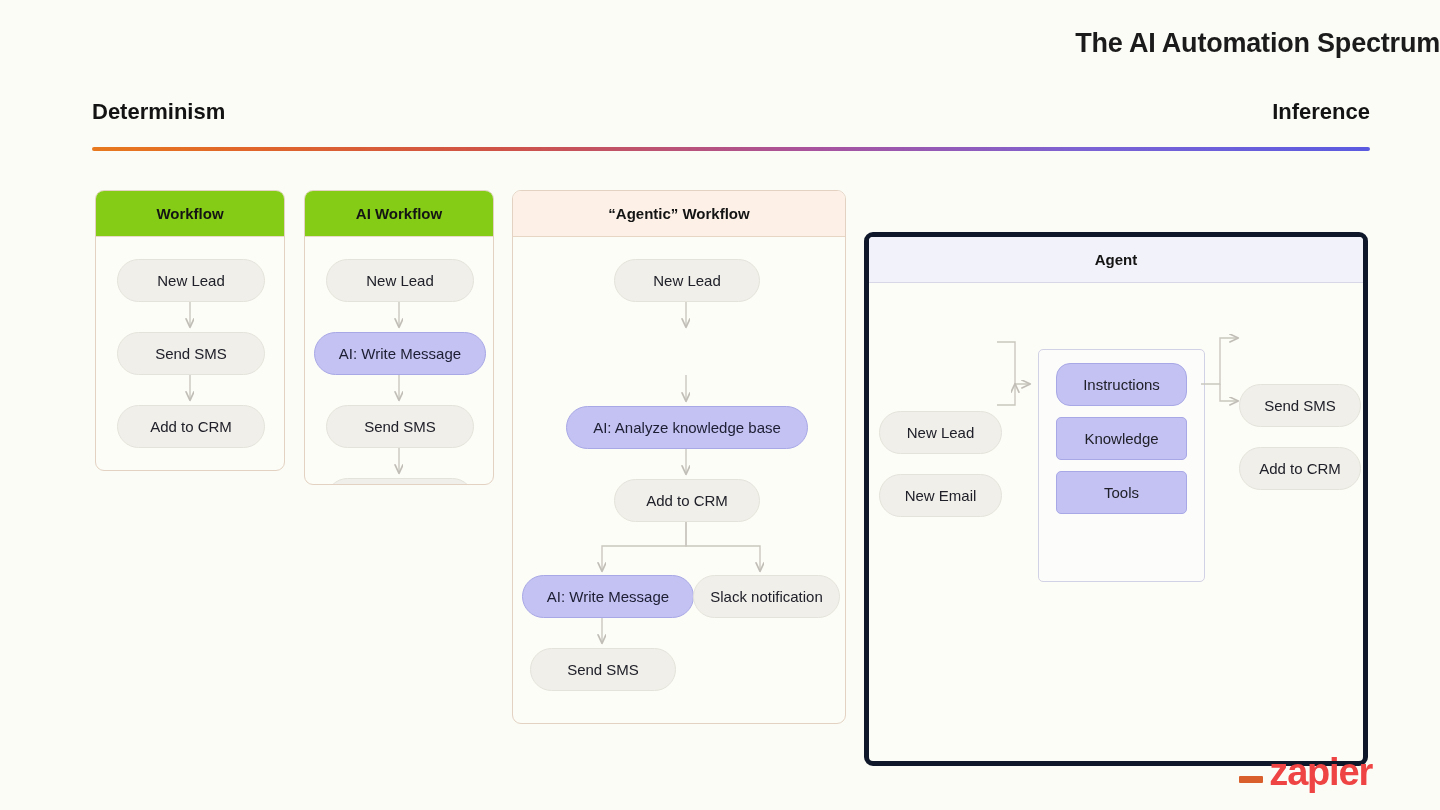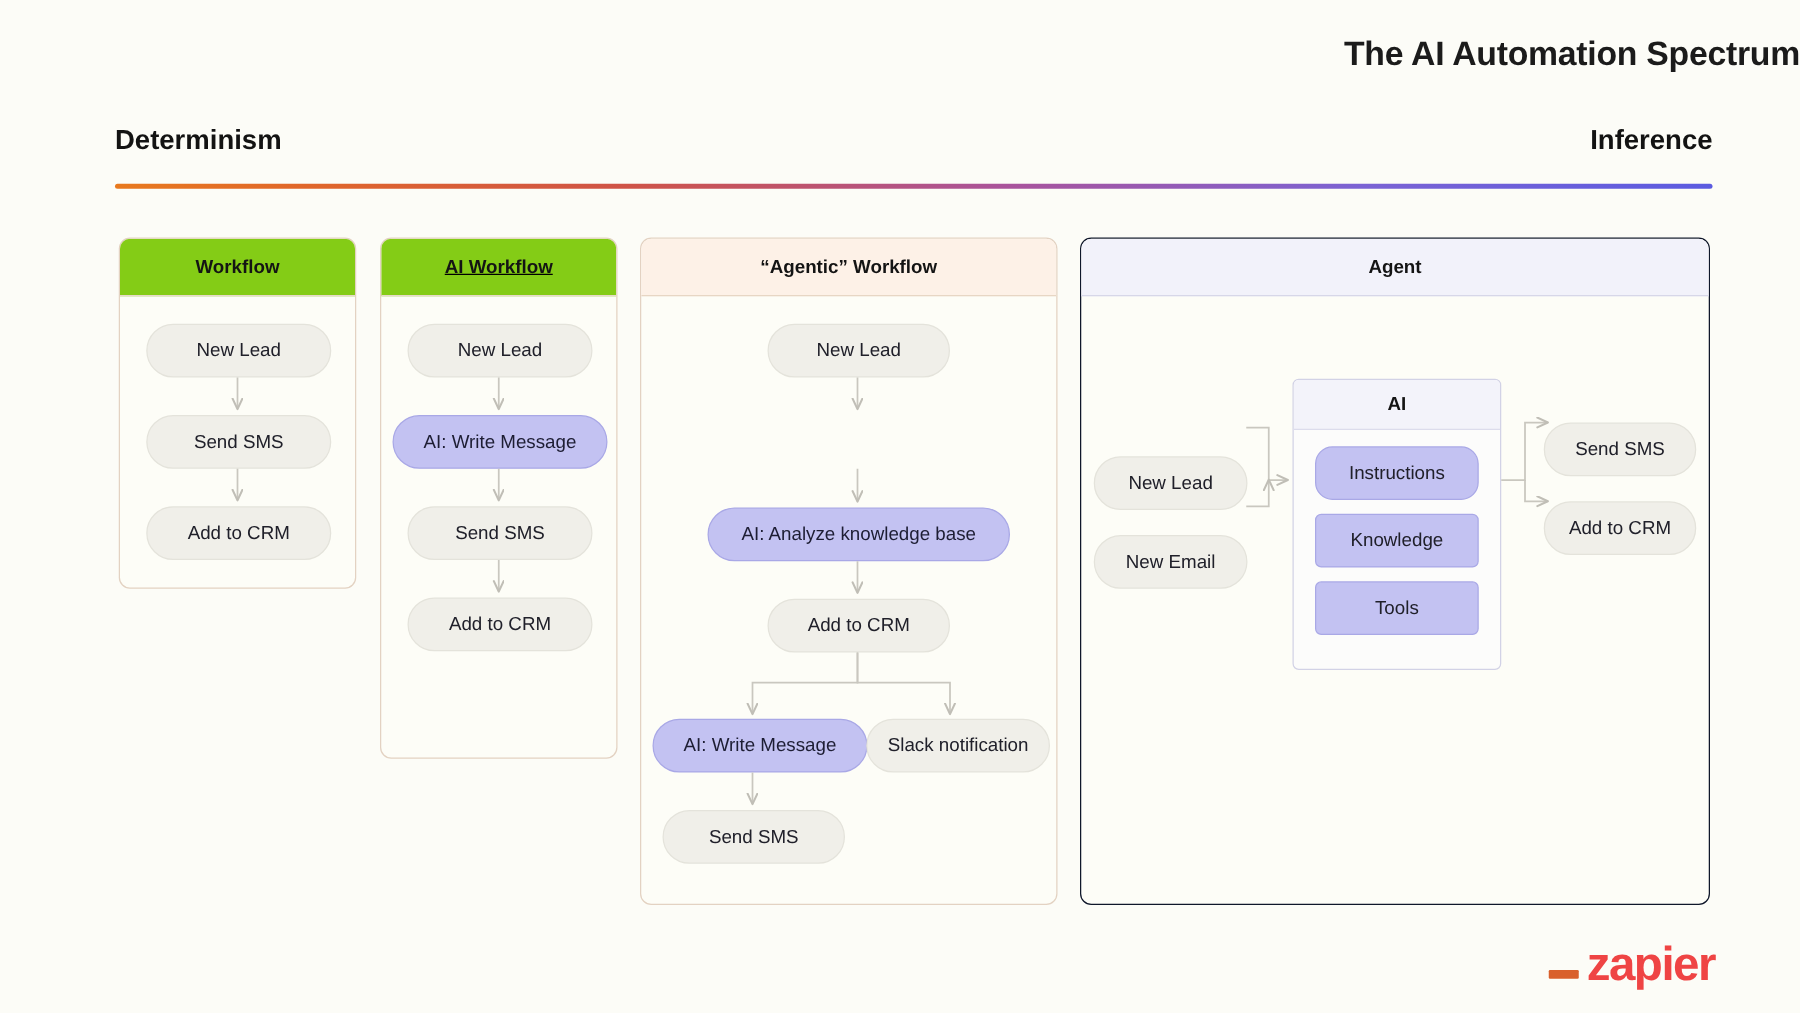--- a/index.html
+++ b/index.html
@@ -60,21 +60,21 @@
   }
 
   
   .card {
     position: absolute;
     border-radius: 9px;
     background: #fdfdf7;
     overflow: hidden;
   }
   .card.warm   { border: 1px solid #e3d2c2; }
-  .card.cool   { border: 1px solid #0f172a; }
+  .card.cool   { border: 5px solid #0f172a; margin-top: 42px; }
 
   .card-header {
     height: 46px;
     line-height: 45px;
     text-align: center;
     font-size: 15px;
     font-weight: bold;
     color: #141414;
   }
   .card.warm .card-header { background: #84cc16; border-bottom: 1px solid #e8d9c9; }
@@ -176,21 +176,21 @@
 
   <div class="card warm" style="left:95px; top:190px; width:190px; height:281px;">
     <div class="card-header">Workflow</div>
     <div class="card-body">
       <div class="node plain" style="left:21px; top:22px;  width:148px;">New Lead</div>
       <div class="node plain" style="left:21px; top:95px;  width:148px;">Send SMS</div>
       <div class="node plain" style="left:21px; top:168px; width:148px;">Add to CRM</div>
     </div>
   </div>
 
-  <div class="card warm" style="left:304px; top:190px; width:190px; height:417px;text-decoration:underline;">
+  <div class="card warm" style="left:304px; top:190px; width:190px; height:295px;">
     <div class="card-header">AI Workflow</div>
     <div class="card-body">
       <div class="node plain" style="left:21px; top:22px;  width:148px;">New Lead</div>
       <div class="node ai" style="left:9px;  top:95px;  width:172px;">AI: Write Message</div>
       <div class="node plain" style="left:21px; top:168px; width:148px;">Send SMS</div>
       <div class="node plain" style="left:21px; top:241px; width:148px;">Add to CRM</div>
     </div>
   </div>
 
   <div class="card warm strong" style="left:512px; top:190px; width:334px; height:534px;">
@@ -206,21 +206,20 @@
   </div>
 
   <div class="card cool" style="left:864px; top:190px; width:504px; height:534px;">
     <div class="card-header">Agent</div>
     <div class="card-body">
 
       <div class="node plain" style="left:10px; top:128px; width:123px;">New Lead</div>
       <div class="node plain" style="left:10px; top:191px; width:123px;">New Email</div>
 
       <div class="ai-box" style="left:169px; top:66px; width:167px; height:233px;">
-        <div class="ai-box-header">AI</div>
         <div style="position:relative;height:193px;">
           <div class="node square" style="left:17px; top:13px;  width:131px;border-radius:14px;">Instructions</div>
           <div class="node square" style="left:17px; top:67px;  width:131px;">Knowledge</div>
           <div class="node square" style="left:17px; top:121px; width:131px;">Tools</div>
         </div>
       </div>
 
       <div class="node plain" style="left:370px; top:101px; width:122px;">Send SMS</div>
       <div class="node plain" style="left:370px; top:164px; width:122px;">Add to CRM</div>
     </div>

